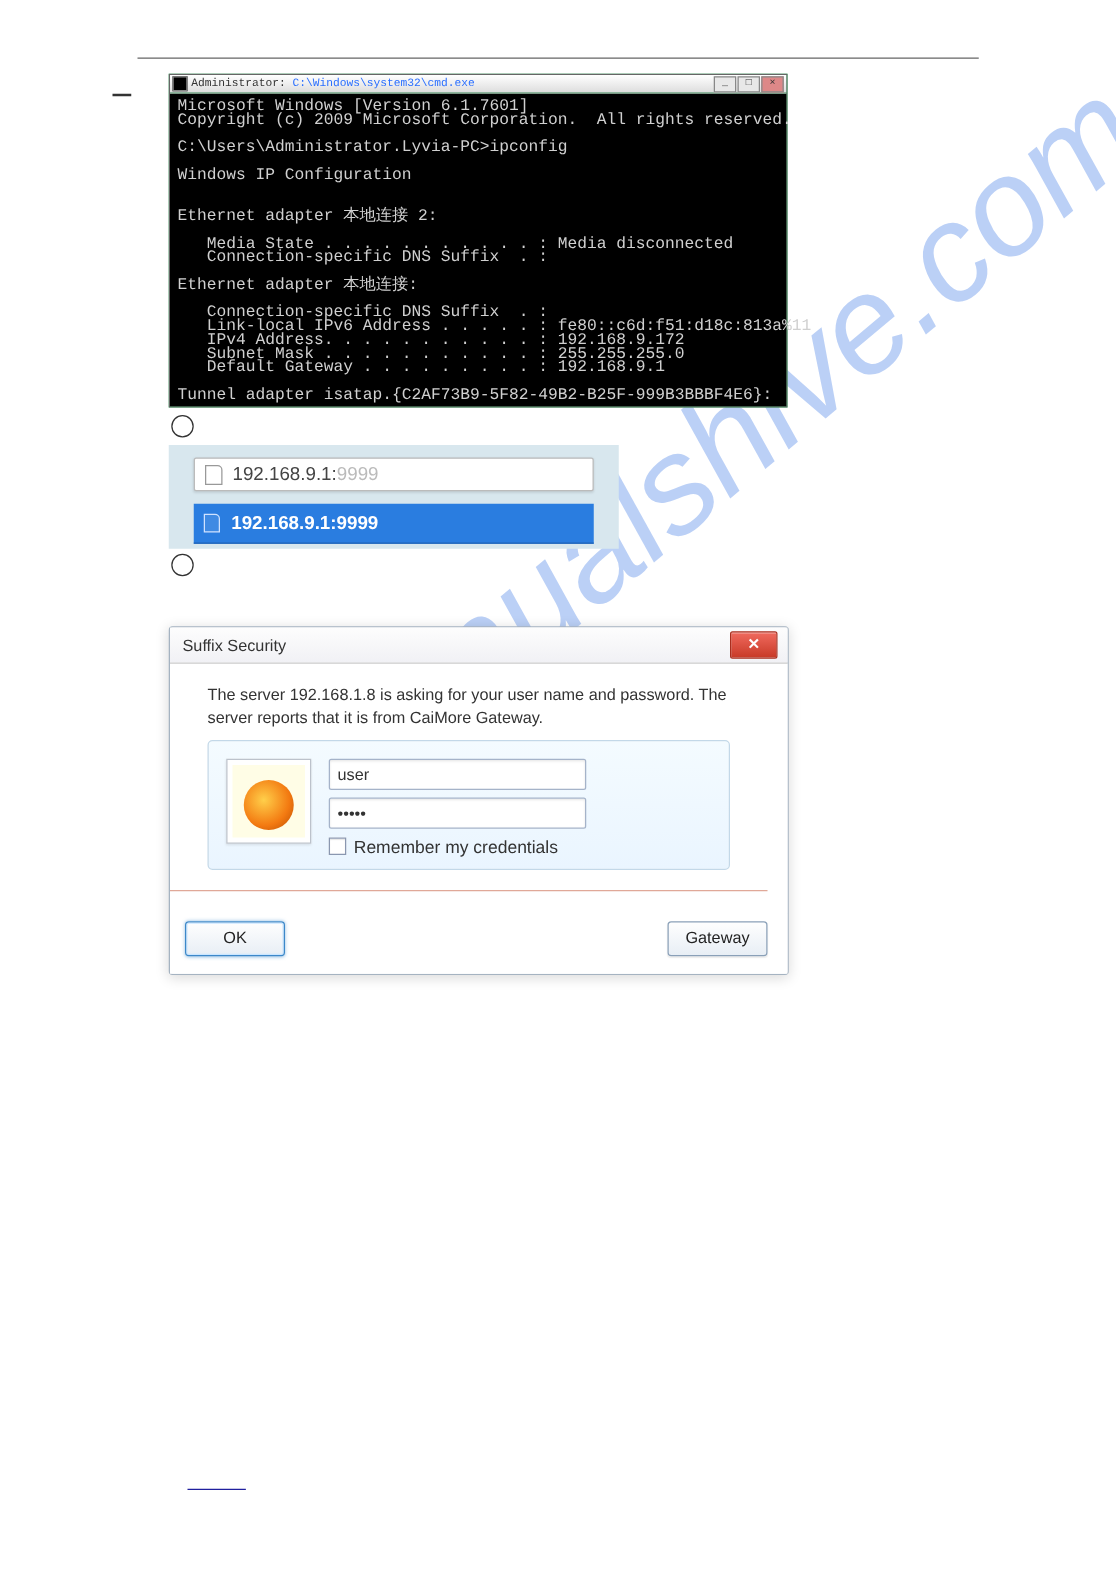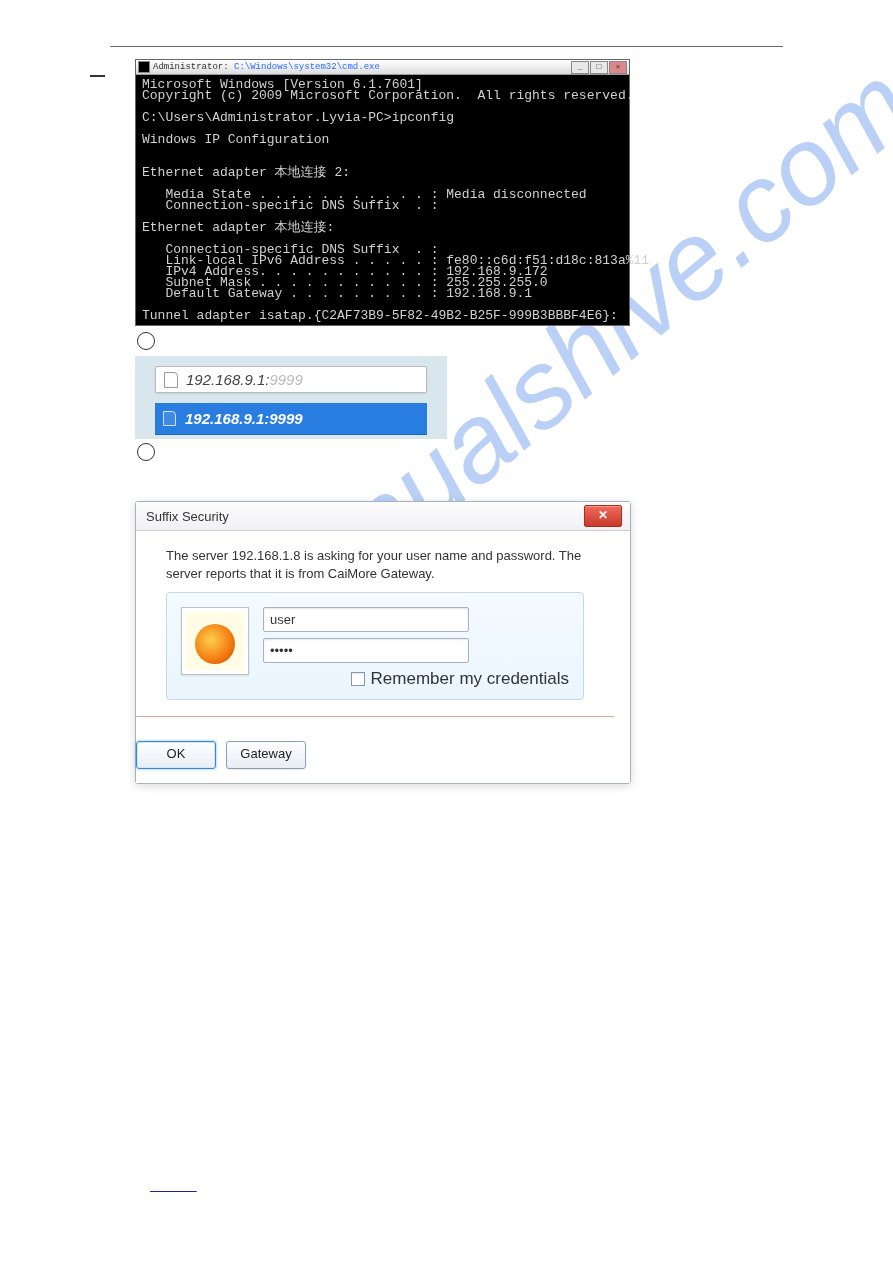--- a/index.html
+++ b/index.html
@@ -118,23 +118,22 @@
   }
   .circle {
     width: 16px;
     height: 16px;
     border: 1.5px solid #333;
     border-radius: 50%;
     margin: 4px 0 6px 2px;
   }
   
   .browser-bar {
-    width: 312px;
+    width: 360px;
     margin-left: 0;
-    font-style: italic;
   }
   .bb-top {
     background: #d8e7ee;
     padding: 10px 20px 4px 20px;
     position: relative;
   }
   .bb-addr {
     background: #fff;
     border: 1px solid #bbb;
     border-radius: 2px;
@@ -239,36 +238,35 @@
     padding: 4px 6px;
     border: 1px solid #a5b3c9;
     border-radius: 2px;
     font-size: 13px;
     margin-bottom: 6px;
     background: #fff;
     color:#333;
     box-shadow: inset 0 1px 2px rgba(0,0,0,0.1);
   }
   .sec-check-row {
-    font-size:17px; color:#333;
+    font-size:14px; color:#333;
     display:flex; align-items:center; gap:6px;
     margin-top:2px;
-    justify-content:flex-end;
   }
   .sec-check {
     width:12px; height:12px; border:1px solid #8a97b0; background:#fff;
     box-shadow: inset 0 1px 1px rgba(0,0,0,0.1);
   }
   .sec-rule {
     border:none; border-top:1px solid #e0a898;
     margin: 16px -30px 8px -30px;
   }
   .sec-footer {
-    padding: 6px 16px 14px 0;
-    display:flex; justify-content:flex-start; gap:10px;
+    padding: 6px 16px 14px 12px;
+    display:flex; justify-content:space-between; gap:10px;
     background:#fff;
   }
   .sec-btn {
     min-width: 78px;
     height: 26px;
     border: 1px solid #8aa0b8;
     border-radius: 3px;
     background: linear-gradient(#fefefe,#e8eef5);
     font-size: 13px;
     color:#222;

